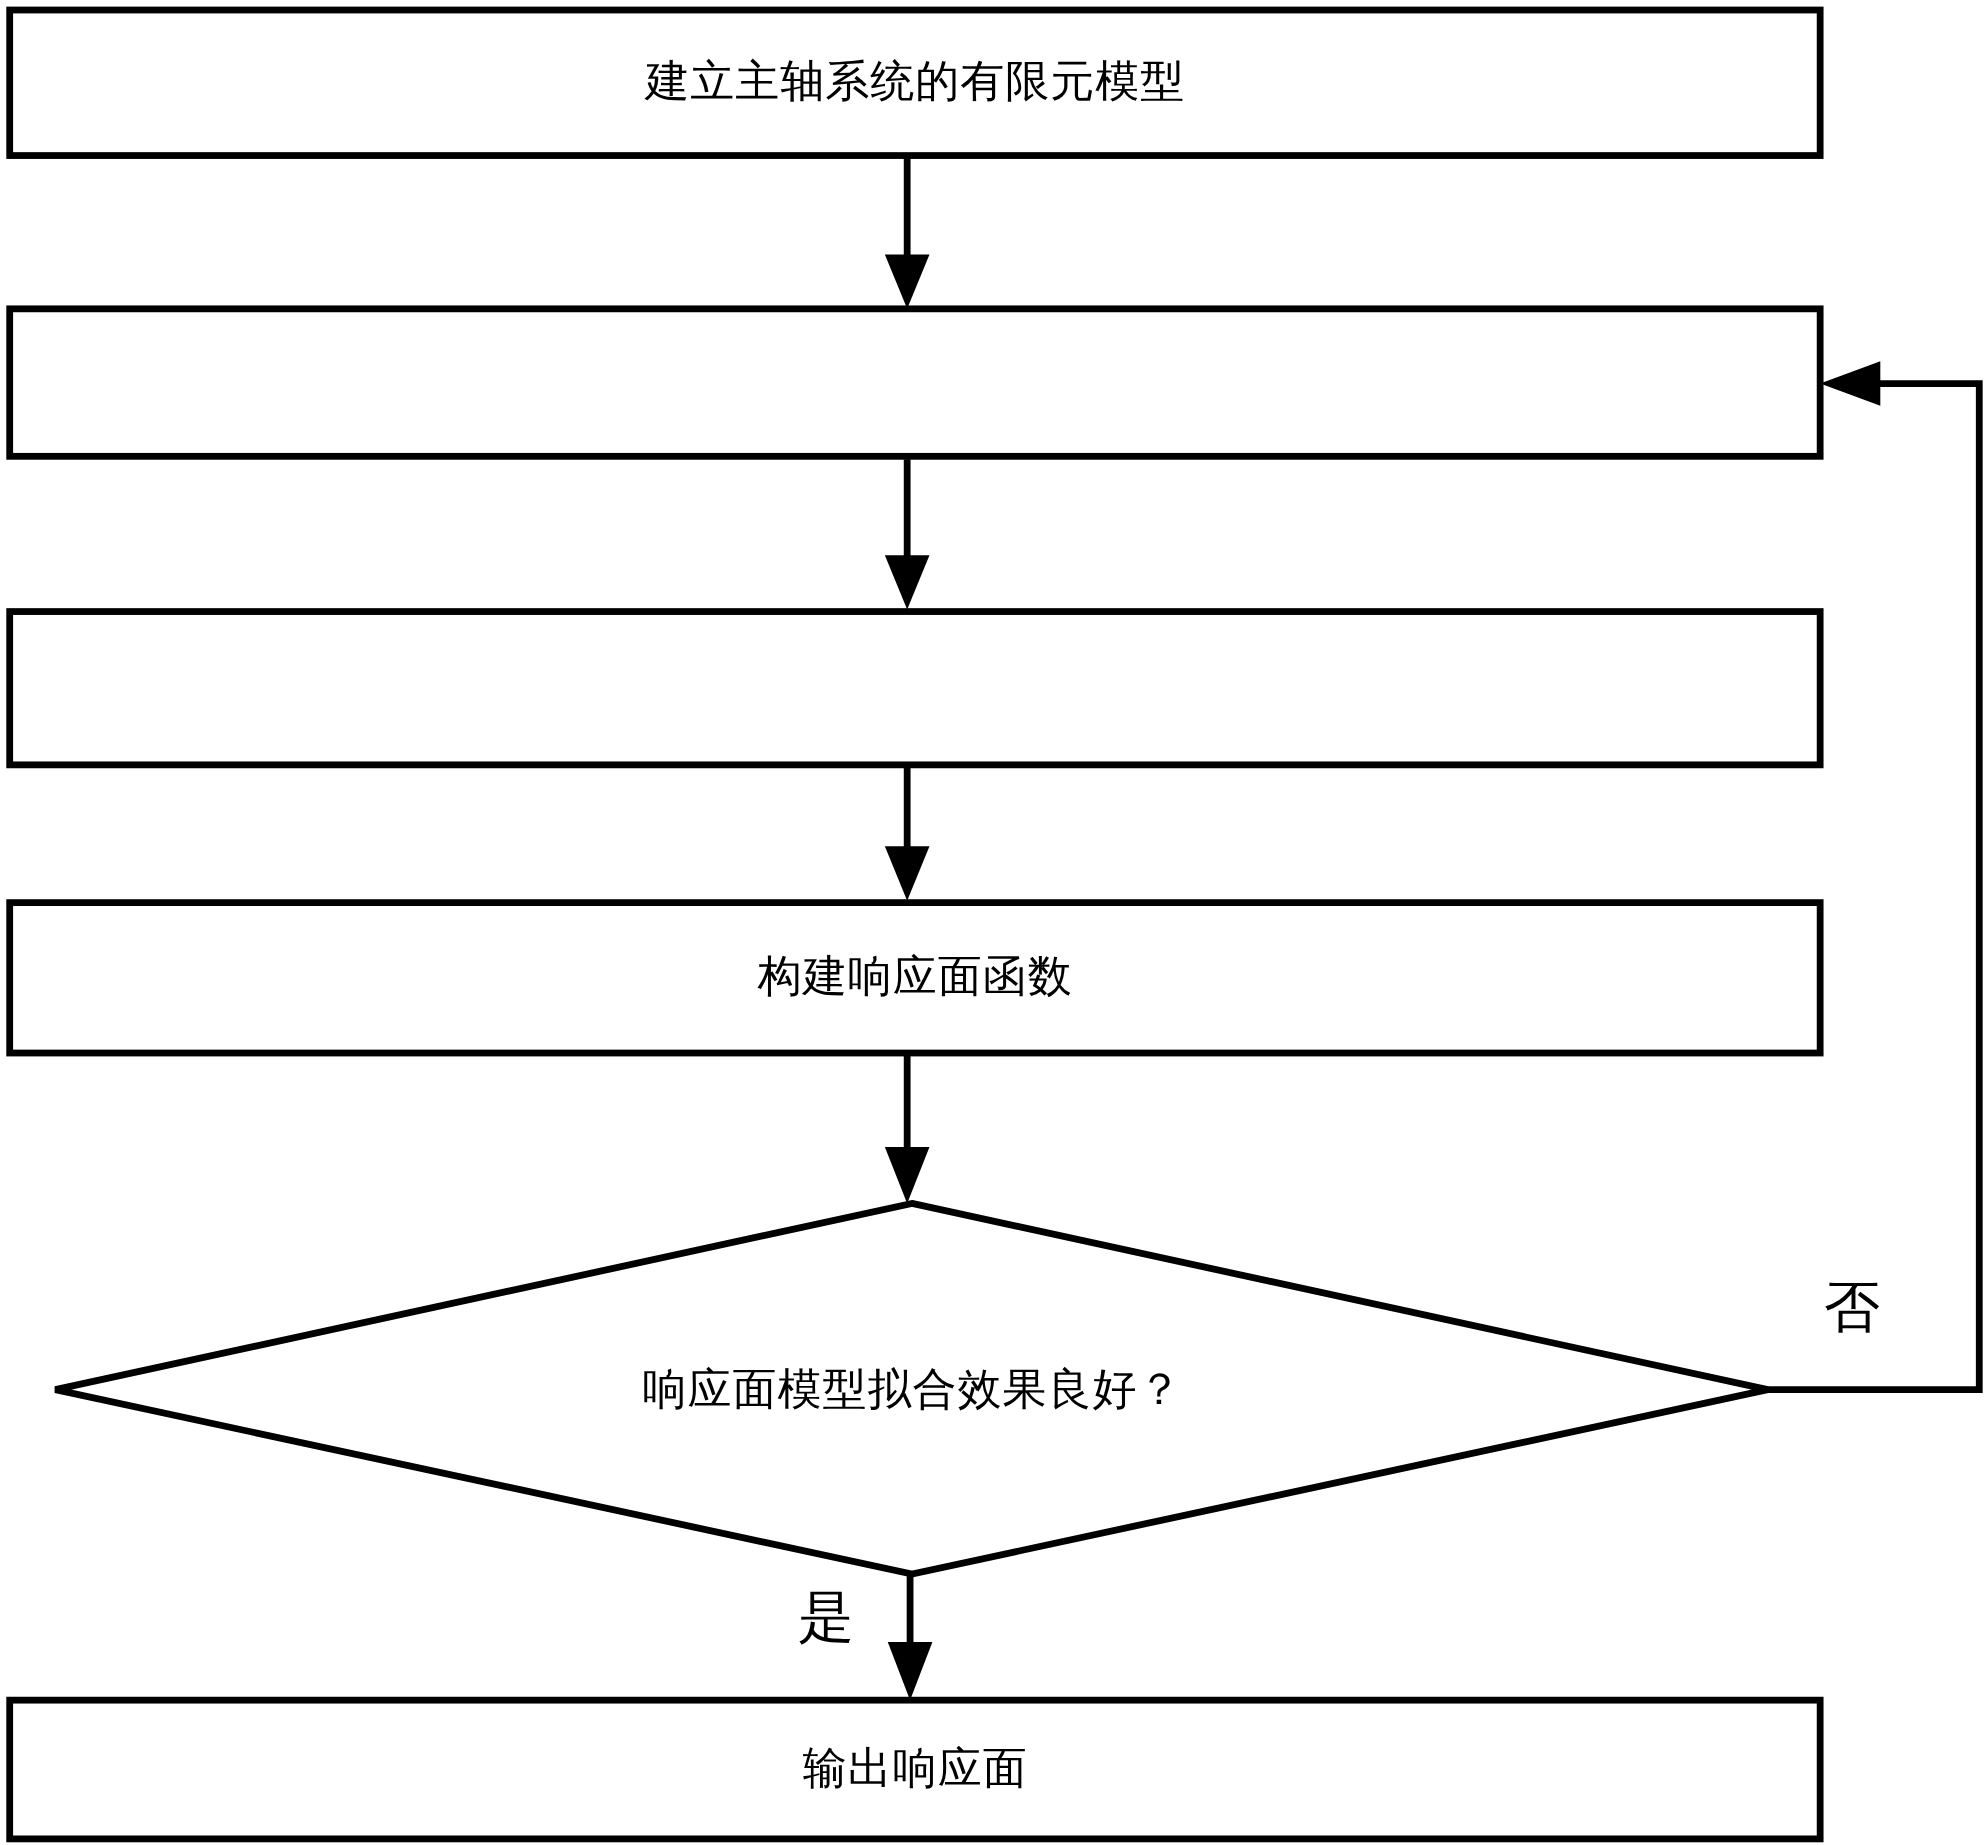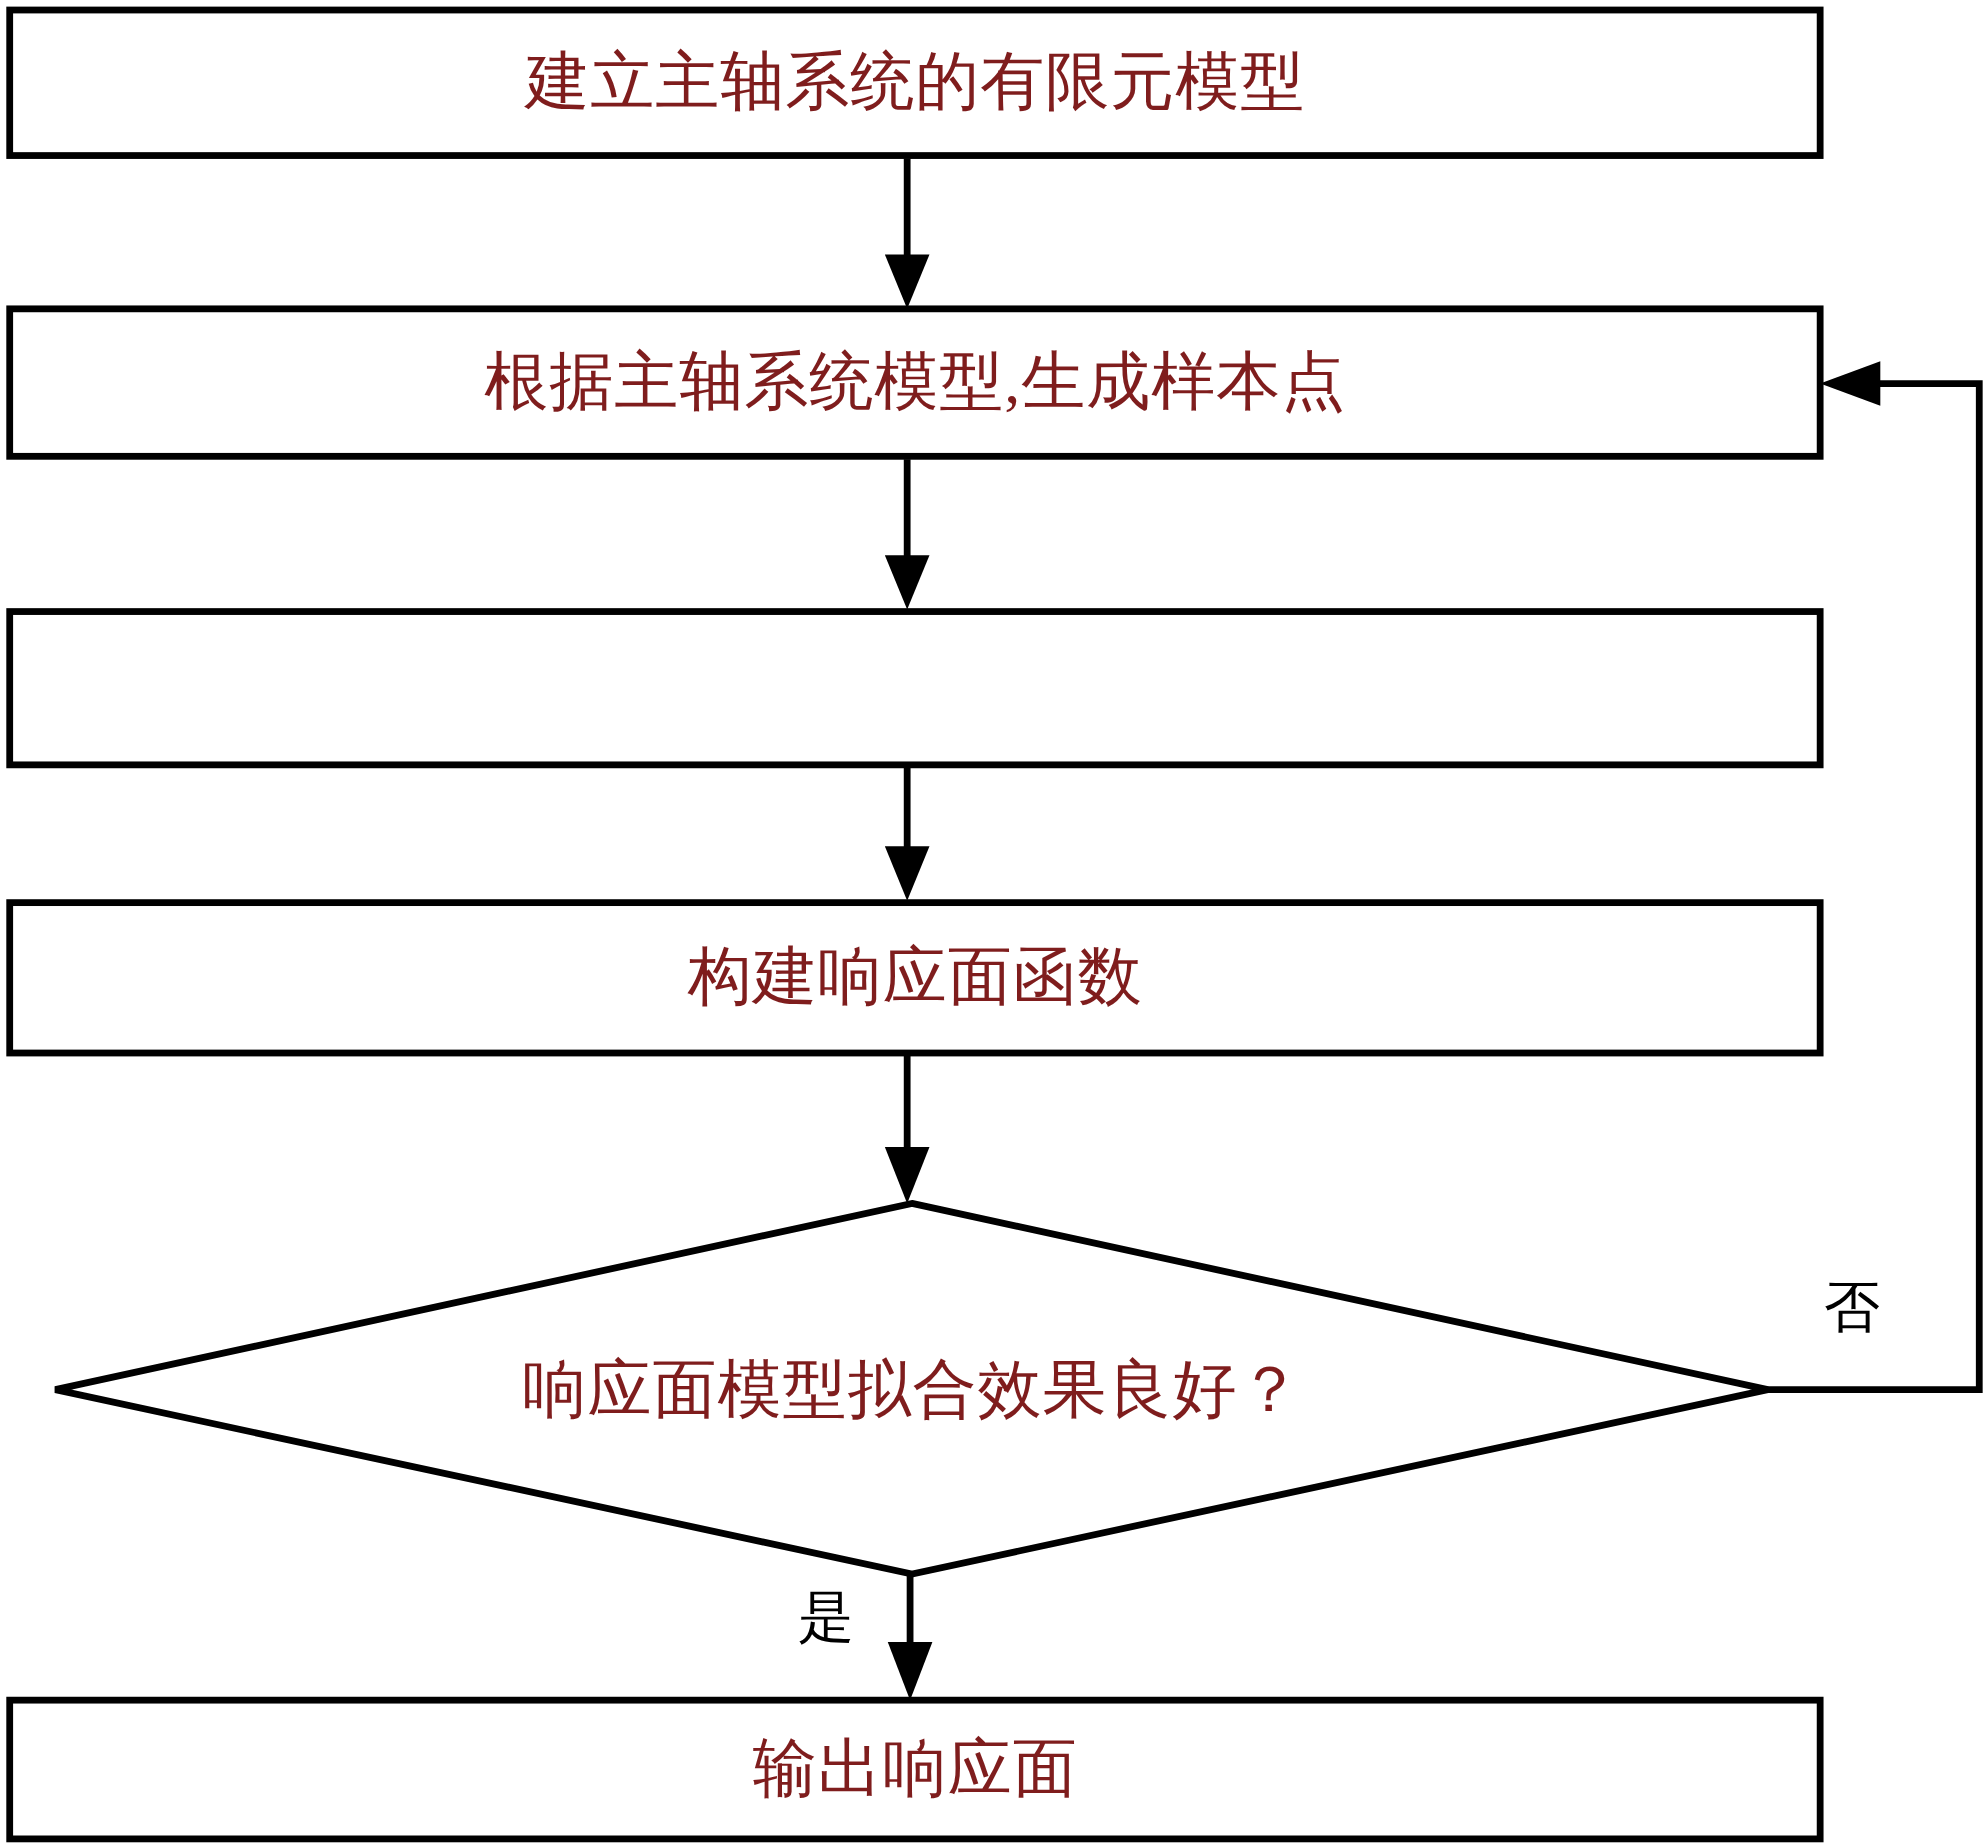--- a/index.html
+++ b/index.html
@@ -23,23 +23,23 @@
     left: 0;
     width: 1988px;
     height: 1846px;
   }
   .node-label {
     position: absolute;
     display: flex;
     align-items: center;
     justify-content: center;
     text-align: center;
-    color: #7f1d1d;
+    color: #000000;
     font-family: "Liberation Serif", "DejaVu Serif", serif;
-    font-size: 64px;
+    font-size: 44px;
     line-height: 1.1;
     letter-spacing: 1px;
     white-space: nowrap;
     pointer-events: none;
   }
   .edge-label {
     position: absolute;
     color: #000000;
     font-family: "Liberation Serif", "DejaVu Serif", serif;
     font-size: 56px;
@@ -102,21 +102,20 @@
 
     <g>
       <path d="M 1822 1432 L 2040 1432 L 2040 395 L 1932 395" fill="none" stroke="#000000" stroke-width="7"></path>
       <polygon points="1938,372 1938,418 1876,395 " fill="#000000"></polygon>
     </g>
 
   </svg>
 
   <div class="node-label" style="left:9.7px; top:9.7px; width:1811px; height:146px;">建立主轴系统的有限元模型</div>
 
-  <div class="node-label" style="left:9.7px; top:309px; width:1811px; height:147px;">根据主轴系统模型,生成样本点</div>
 
 
   <div class="node-label" style="left:9.7px; top:902px; width:1811px; height:150px;">构建响应面函数</div>
 
   <div class="node-label" style="left:175px; top:1322px; width:1475px; height:136px;">响应面模型拟合效果良好？</div>
 
   <div class="node-label" style="left:9.7px; top:1700px; width:1811px; height:139px;">输出响应面</div>
 
   <div class="edge-label" style="left:1824px; top:1279px;">否</div>
 

